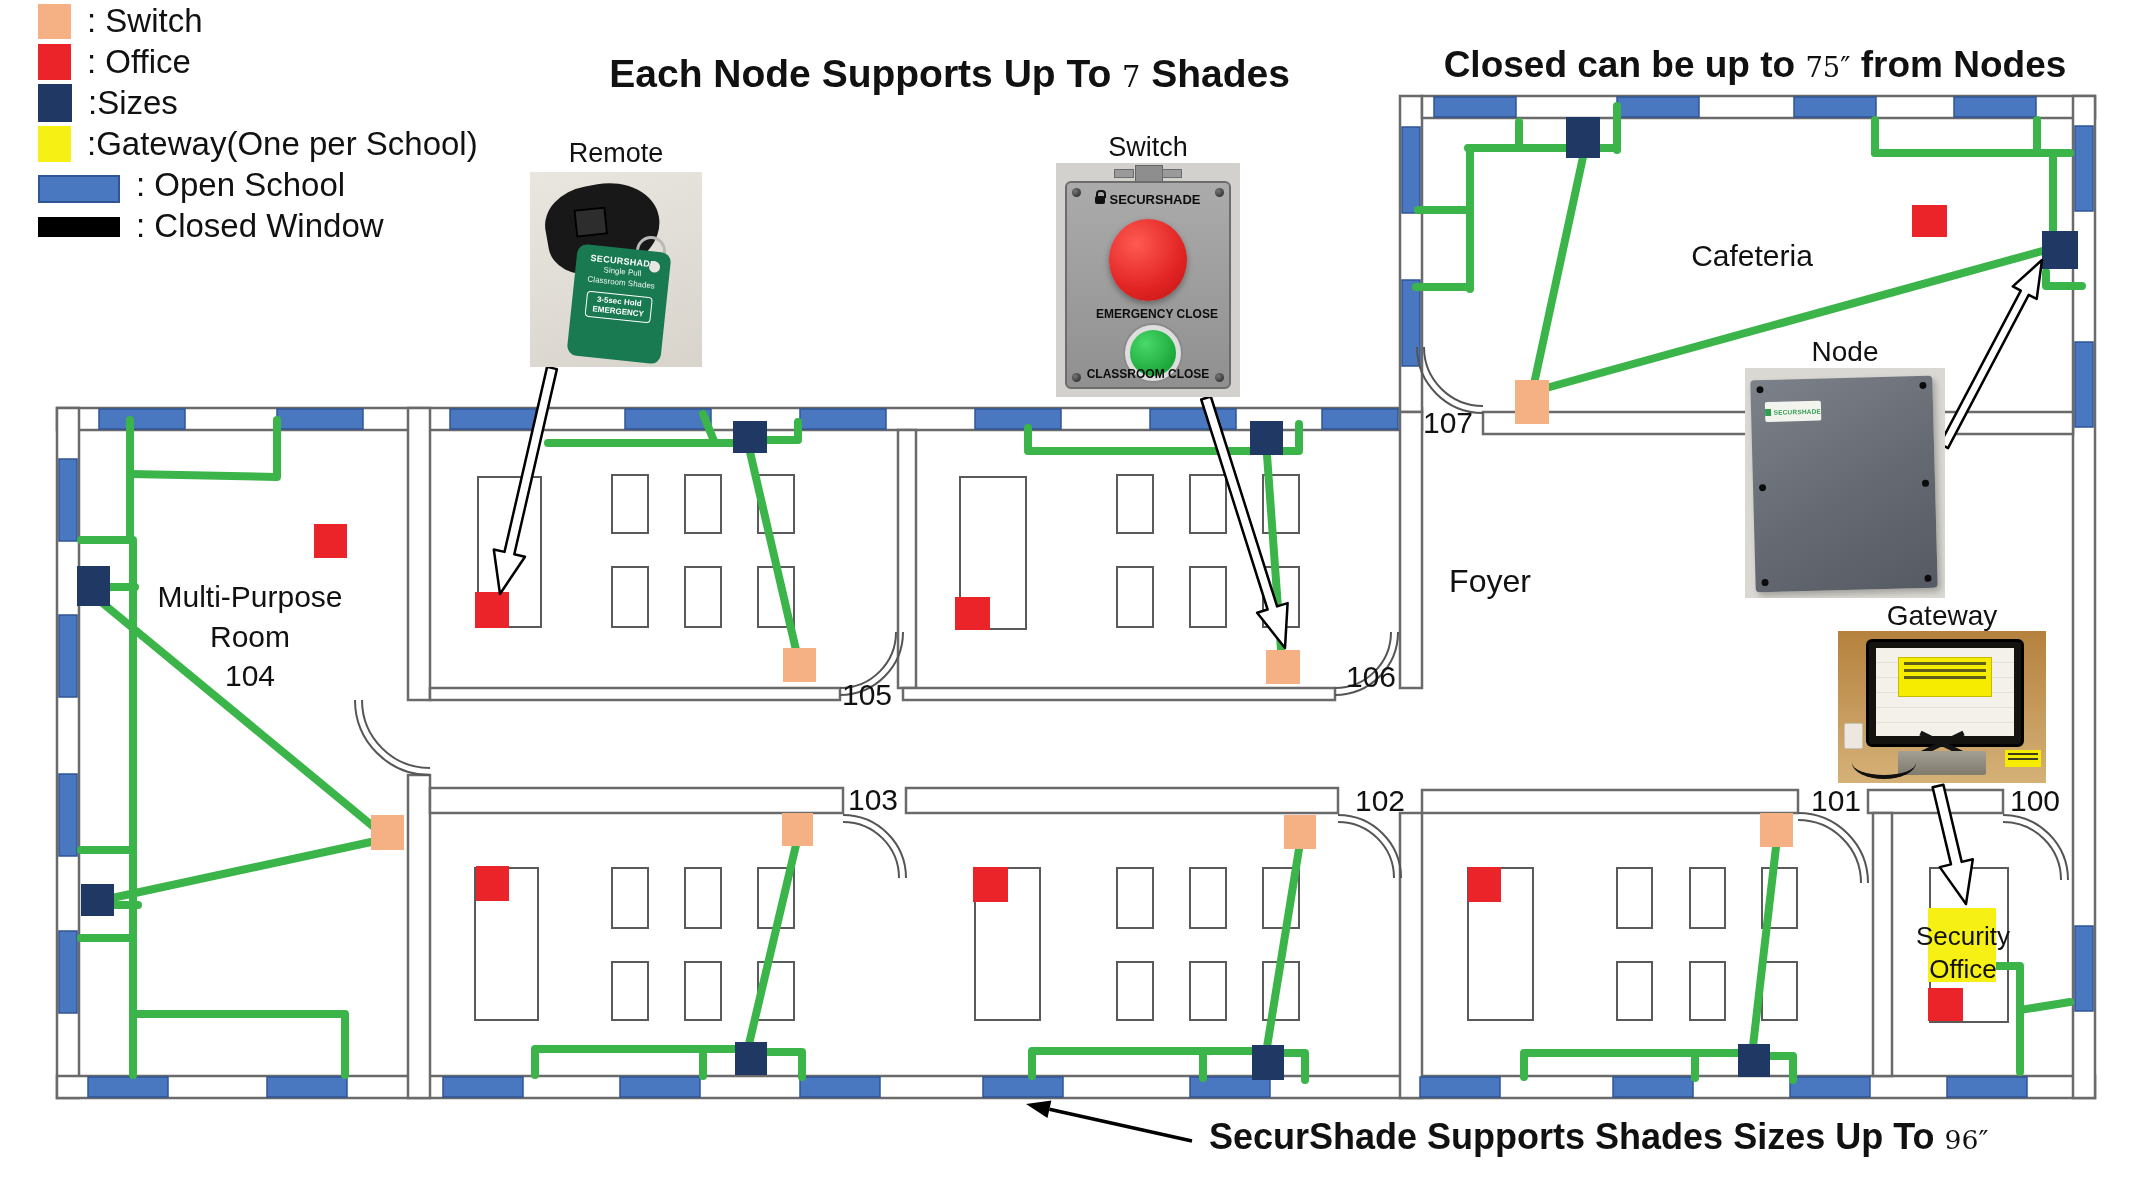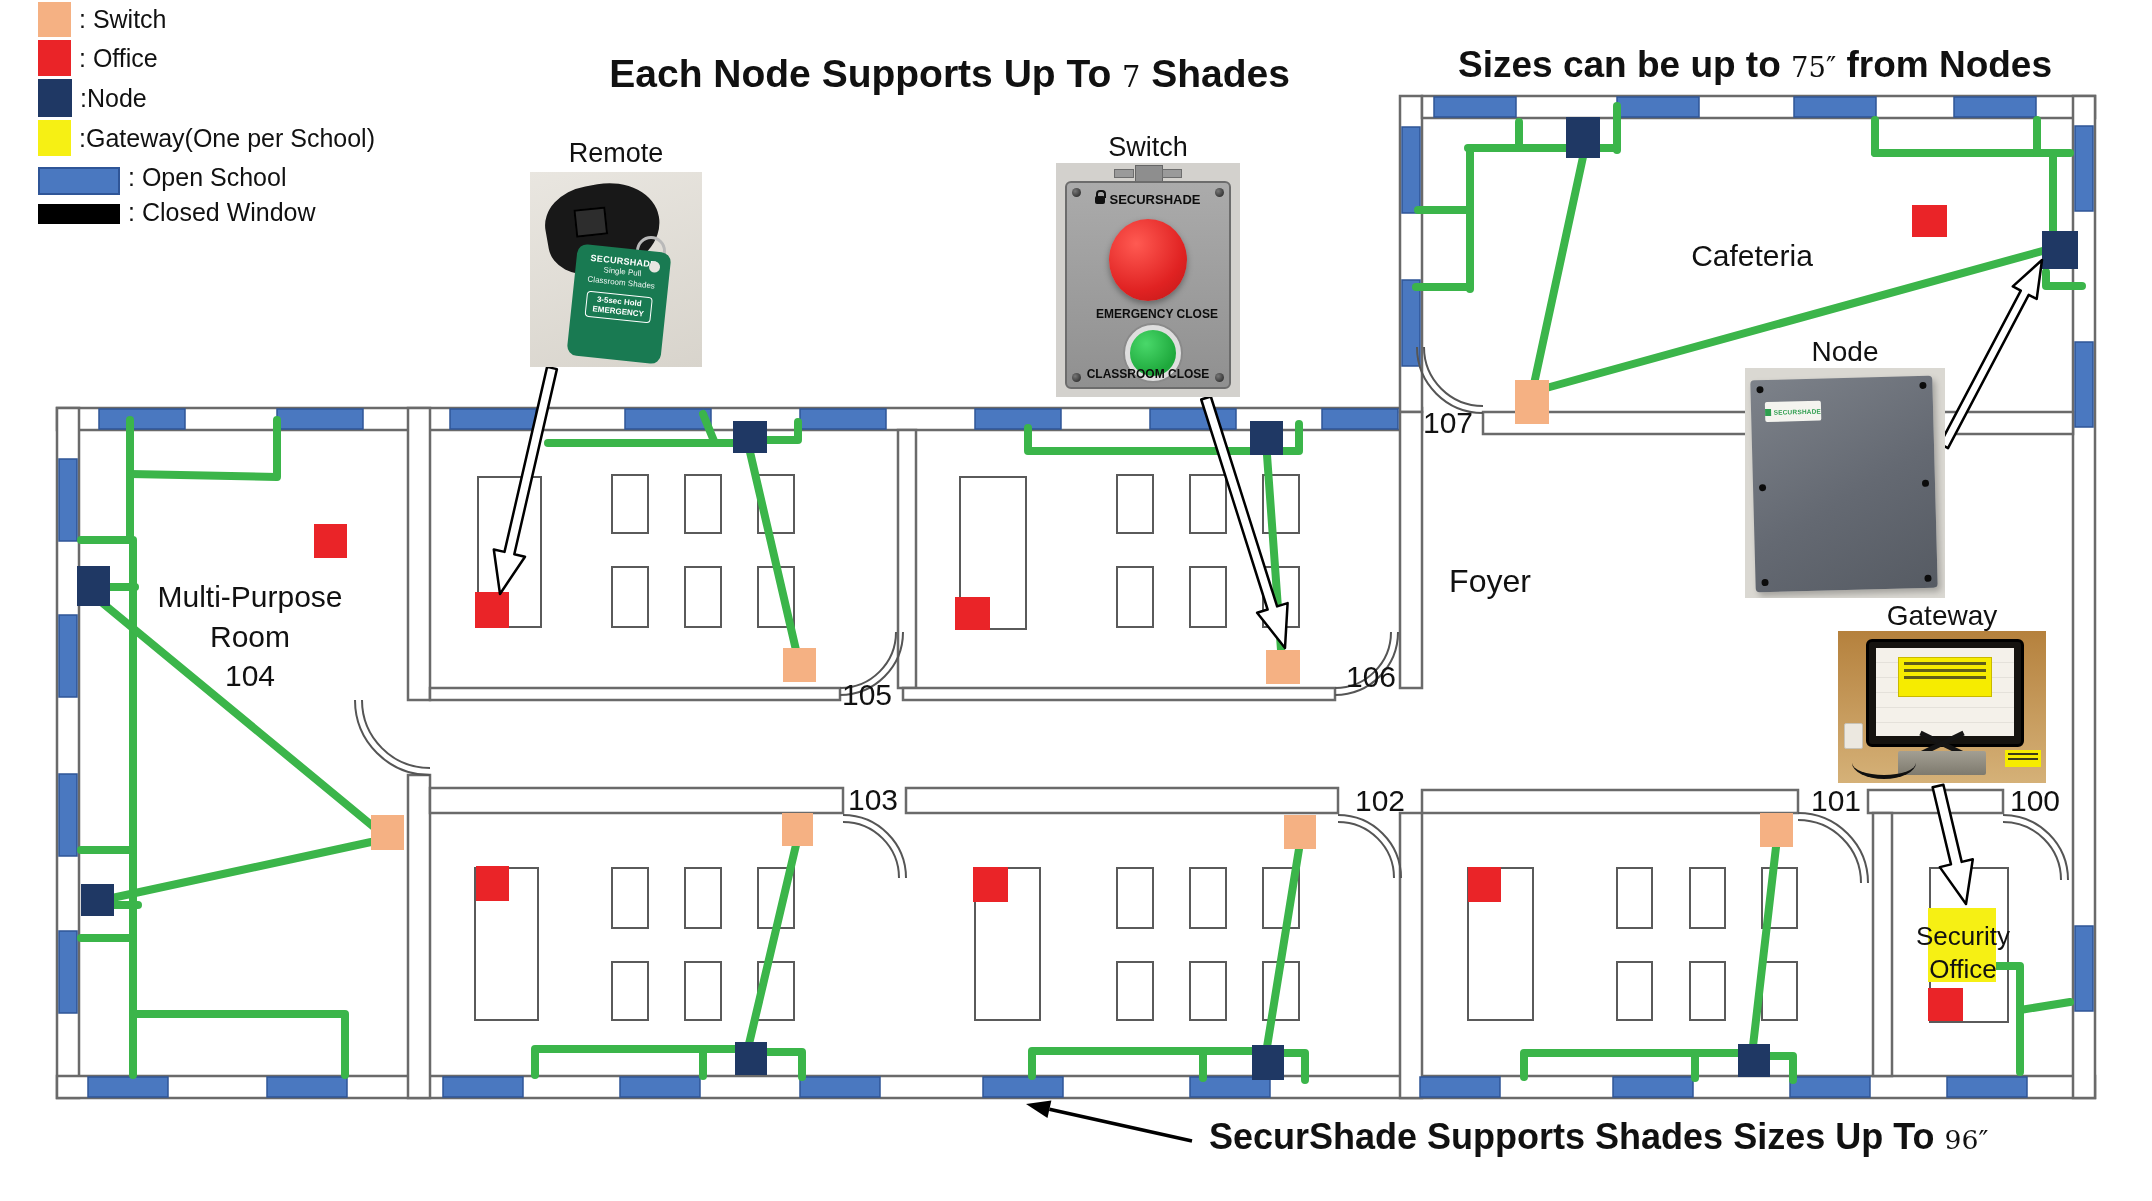--- a/index.html
+++ b/index.html
@@ -5,21 +5,21 @@
   html,body{margin:0;padding:0;background:#fff;}
   body{font-family:"Liberation Sans", sans-serif;color:#111;}
   #stage{position:relative;width:2152px;height:1201px;background:#fff;overflow:hidden;}
   #plan{position:absolute;left:0;top:0;z-index:1;}
   .overlay{position:absolute;z-index:6;}
   .title{font-weight:bold;letter-spacing:0;white-space:nowrap;}
   .num{font-family:"DejaVu Serif", serif;font-weight:400;font-size:0.74em;}
   
   #legend{left:38px;top:2px;width:460px;}
   .legend-row{display:flex;align-items:center;margin-bottom:3px;}
-  .legend-label{font-size:25px;margin-left:8px;white-space:nowrap;}
+  .legend-label{font-size:33px;margin-left:16px;white-space:nowrap;}
   .sw{flex:0 0 auto;display:inline-block;}
   .sw-switch{width:33px;height:35px;background:#F5B183;}
   .sw-remote{width:33px;height:36px;background:#EA2428;}
   .sw-node{width:34px;height:38px;background:#1F3864;}
   .sw-gateway{width:33px;height:36px;background:#F6F014;}
   .sw-wired{width:48px;height:9px;background:#3BB54A;border-radius:4px;margin:14px 0;}
   .sw-open_window{width:78px;height:24px;background:#4A78C0;border:2px solid #2F5597;margin-top:8px;}
   .sw-closed_window{width:82px;height:20px;background:#000;margin-top:2px;}
   
   .photo{position:absolute;z-index:5;overflow:hidden;}
@@ -273,41 +273,41 @@
       <div class="legend-row">
         <span class="sw sw-switch"></span>
         <span class="legend-label">: Switch</span>
       </div>
       <div class="legend-row">
         <span class="sw sw-remote"></span>
         <span class="legend-label">: Office</span>
       </div>
       <div class="legend-row">
         <span class="sw sw-node"></span>
-        <span class="legend-label">:Node</span>
+        <span class="legend-label">:Sizes</span>
       </div>
       <div class="legend-row">
         <span class="sw sw-gateway"></span>
         <span class="legend-label">:Gateway(One per School)</span>
       </div>
       <div class="legend-row">
         <span class="sw sw-open_window"></span>
         <span class="legend-label">: Open School</span>
       </div>
       <div class="legend-row">
         <span class="sw sw-closed_window"></span>
         <span class="legend-label">: Closed Window</span>
       </div>
     </div>
 
   <div class="overlay title" style="left:500px;top:52px;width:790px;text-align:right;font-size:39px;">
     <span>Each Node Supports Up To </span><span class="num">7</span><span> Shades</span>
   </div>
   <div class="overlay title" style="left:1395px;top:44px;width:720px;text-align:center;font-size:37px;">
-    <span>Sizes can be up to </span><span class="num">75″</span><span> from Nodes</span>
+    <span>Closed can be up to </span><span class="num">75″</span><span> from Nodes</span>
   </div>
   <div class="overlay title" style="left:1209px;top:1116px;font-size:36px;">
     <span>SecurShade Supports Shades Sizes Up To </span><span class="num">96″</span>
   </div>
 
   <div class="photo-label" style="left:530px;top:138px;width:172px;">Remote</div>
   <div id="remote-photo" class="photo" style="left:530px;top:172px;width:172px;height:195px;">
     <div class="abs fob">
       <div class="abs fob-screen"></div>
     </div>

